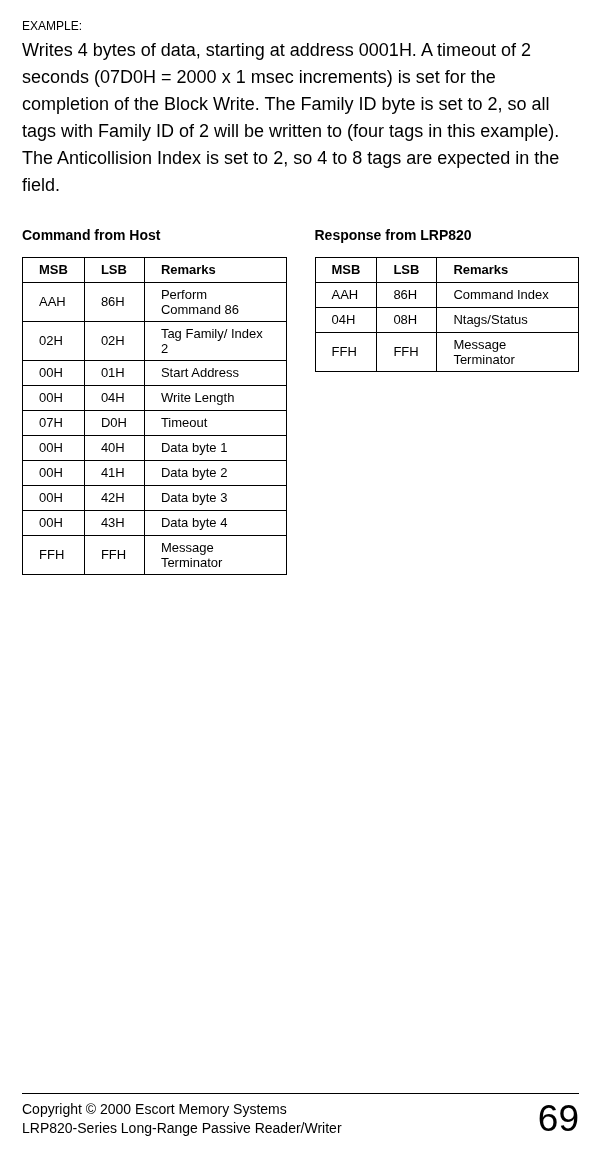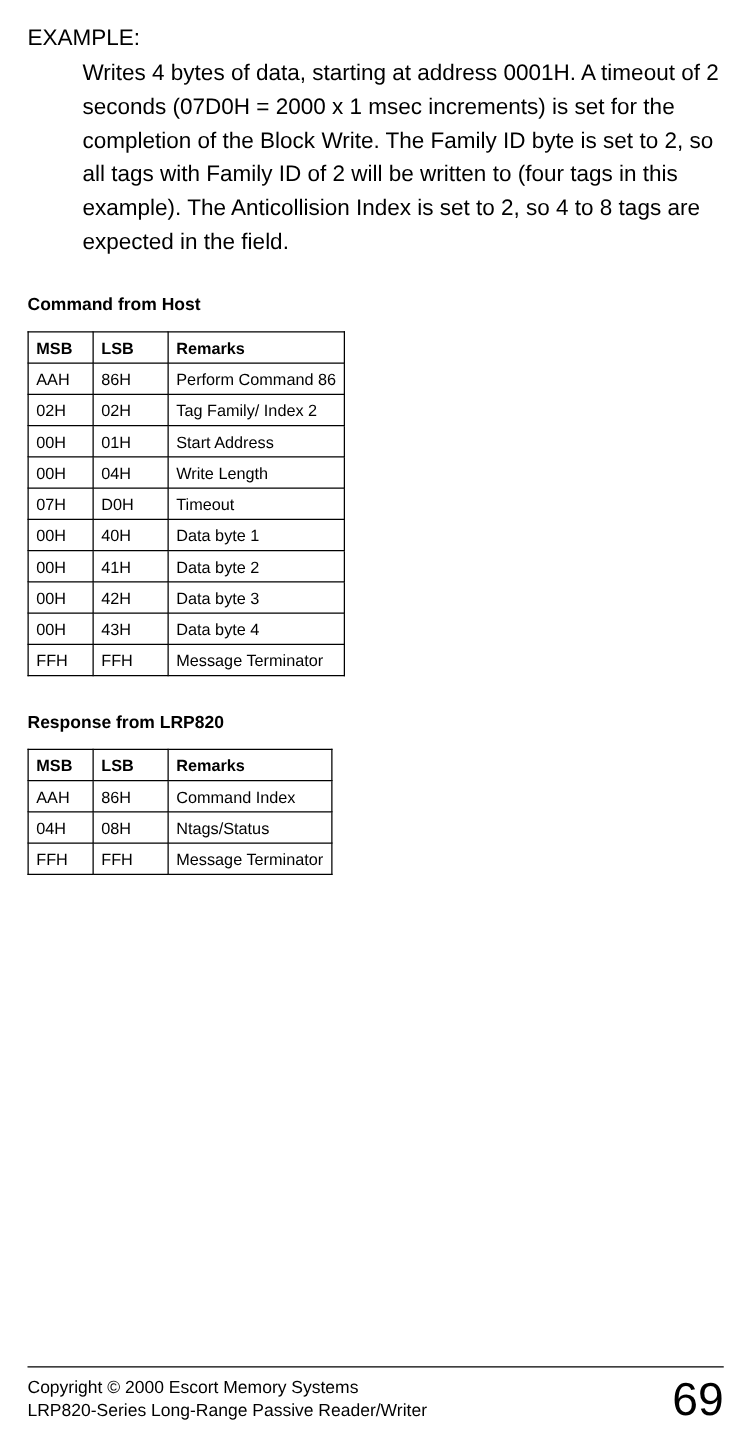--- a/index.html
+++ b/index.html
@@ -5,70 +5,68 @@
   * { box-sizing: border-box; margin: 0; padding: 0; }
   html, body { width: 601px; height: 1162px; }
   body {
     font-family: Arial, Helvetica, sans-serif;
     color: #000;
     background: #fff;
     position: relative;
     padding: 18px 22px 0 22px;
   }
   .example-label {
-    font-size: 18px;
+    font-size: 12px;
     line-height: 1.4;
   }
   .example-body {
     font-size: 18px;
     line-height: 1.5;
     margin-top: 2px;
-    margin-left: 44px;
   }
   .tables-wrap {
     display: flex;
     gap: 28px;
     margin-top: 28px;
     align-items: flex-start;
-    flex-direction: column;
   }
   .table-block { flex: 1; }
   .table-title {
     font-weight: bold;
     font-size: 14px;
     margin-bottom: 14px;
     font-family: Arial, Helvetica, sans-serif;
   }
   table {
     border-collapse: collapse;
     width: 100%;
     font-family: Arial, Helvetica, sans-serif;
   }
   th, td {
     border: 1px solid #000;
     font-size: 13px;
     text-align: left;
-    padding: 4px 6px;
+    padding: 4px 16px;
     vertical-align: middle;
     height: 25px;
   }
   th { font-weight: bold; }
   col.msb { width: 52px; }
   col.lsb { width: 60px; }
   col.rem { }
   .footer {
     position: absolute;
     left: 22px;
     right: 22px;
     bottom: 24px;
     border-top: 1px solid #000;
     padding-top: 6px;
     display: flex;
     justify-content: space-between;
-    align-items: center;
+    align-items: flex-start;
   }
   .footer-left {
     font-size: 14px;
     line-height: 1.35;
     font-family: Arial, Helvetica, sans-serif;
   }
   .footer-right {
     font-size: 37px;
     font-family: Arial, Helvetica, sans-serif;
     line-height: 1;

